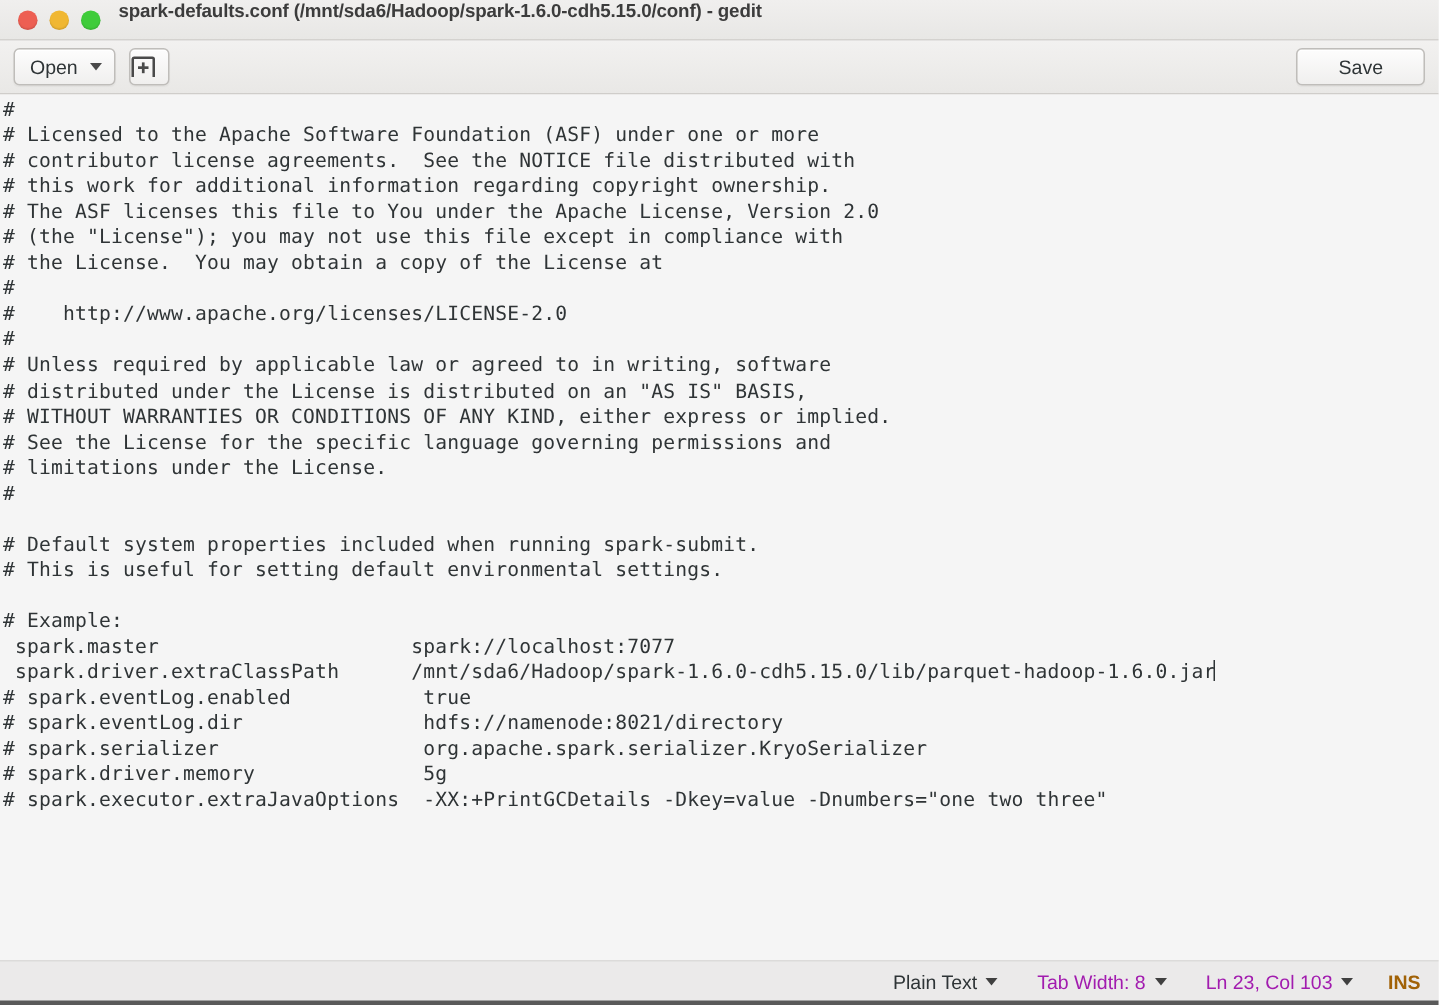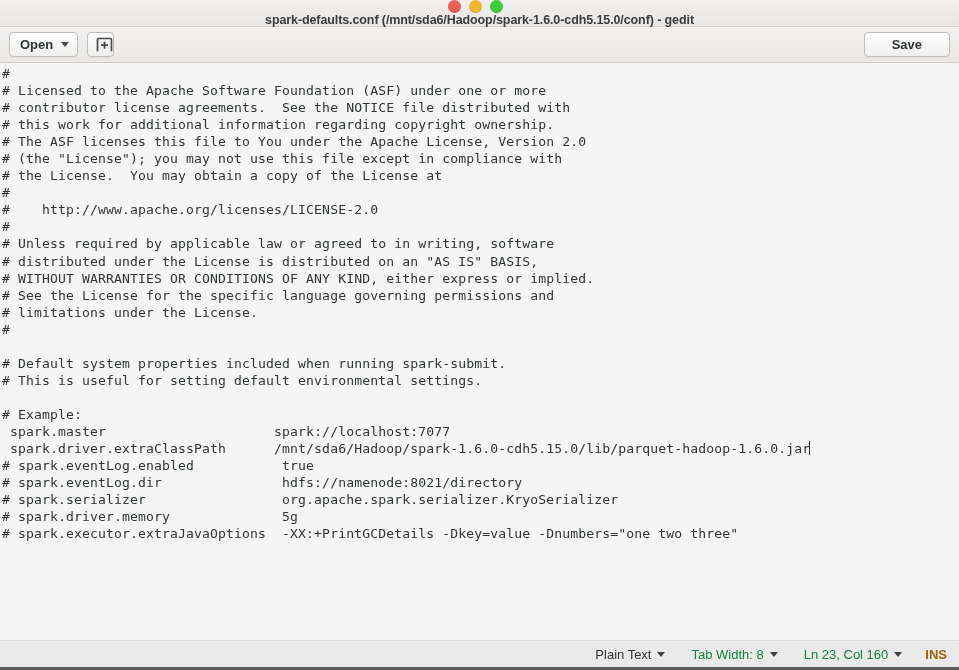--- a/index.html
+++ b/index.html
@@ -25,25 +25,23 @@
     box-sizing: border-box;
   }
 
   
   .titlebar {
     height: 27px;
     min-height: 27px;
     background: linear-gradient(to bottom, #f0efee 0%, #e8e7e5 100%);
     border-bottom: 1px solid #d4d2cf;
     display: flex;
-    align-items: center;
-    padding: 0 25px;
-    box-sizing: border-box;
-    position: relative;
-    flex-direction: column;
+    padding: 0 8px;
+    box-sizing: border-box;
+    position: relative;
   }
   .wbuttons {
     display: flex;
     align-items: center;
     gap: 8px;
     margin-left: 4px;
     margin-right: 12px;
   }
   .wbtn {
     width: 13px;
@@ -78,26 +76,25 @@
 
   .btn {
     background: linear-gradient(to bottom, #fdfdfd 0%, #f0efee 100%);
     border: 1px solid #bfbdba;
     border-radius: 4px;
     color: #2e3436;
     font-size: 13px;
     height: 25px;
     display: inline-flex;
     align-items: center;
-    justify-content: flex-end;
+    justify-content: space-between;
     box-sizing: border-box;
     box-shadow: 0 1px 0 rgba(255,255,255,.8) inset, 0 1px 1px rgba(0,0,0,.04);
     cursor: default;
     user-select: none;
-    font-weight: bold;
   }
   .btn-open {
     padding: 0 8px 0 10px;
     gap: 8px;
     min-width: 67px;
   }
   .btn-open .lbl { font-size: 13px; color: #2e3436; }
   .caret-down {
     width: 0; height: 0;
     border-left: 4.5px solid transparent;
@@ -158,21 +155,21 @@
     justify-content: flex-end;
     gap: 0;
     padding-right: 10px;
     position: relative;
   }
   .sb-item {
     display: inline-flex;
     align-items: center;
     gap: 6px;
     font-size: 13px;
-    color: #15803d;
+    color: #a21caf;
     padding: 0 13px;
     cursor: default;
     user-select: none;
     white-space: nowrap;
   }
   .sb-item .caret-down {
     border-top-color: #404040;
   }
   .sb-plain { color: #2e3436; }
   .sb-ins {
@@ -240,20 +237,20 @@
   <div class="statusbar">
     <div class="sb-item sb-plain">
       <span>Plain Text</span>
       <span class="caret-down"></span>
     </div>
     <div class="sb-item">
       <span>Tab Width: 8</span>
       <span class="caret-down"></span>
     </div>
     <div class="sb-item">
-      <span>Ln 23, Col 160</span>
+      <span>Ln 23, Col 103</span>
       <span class="caret-down"></span>
     </div>
     <span class="sb-ins">INS</span>
   </div>
 
 
 </div>
 
 </body></html>

